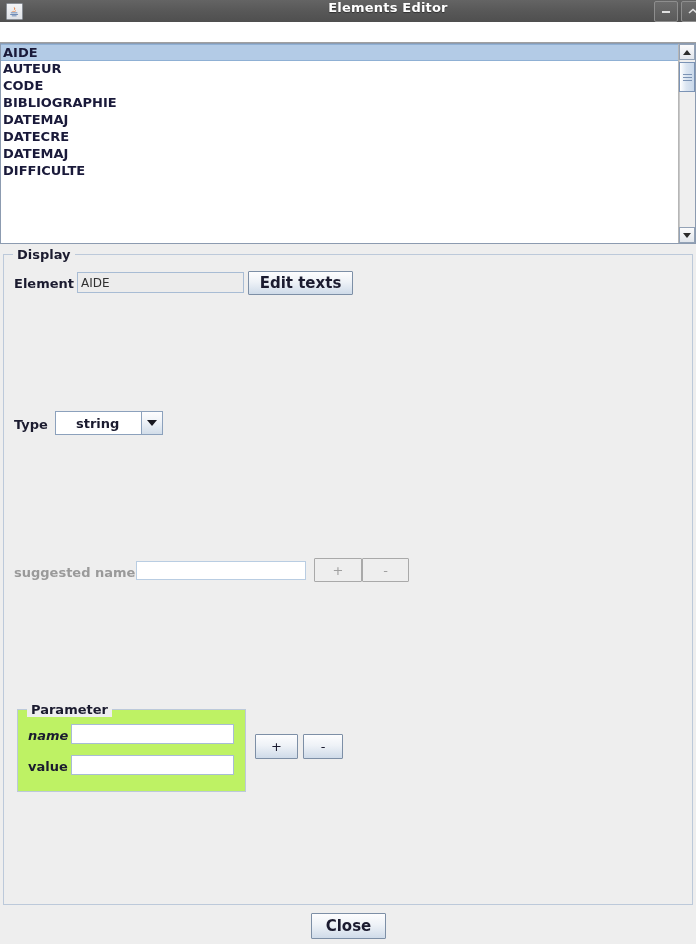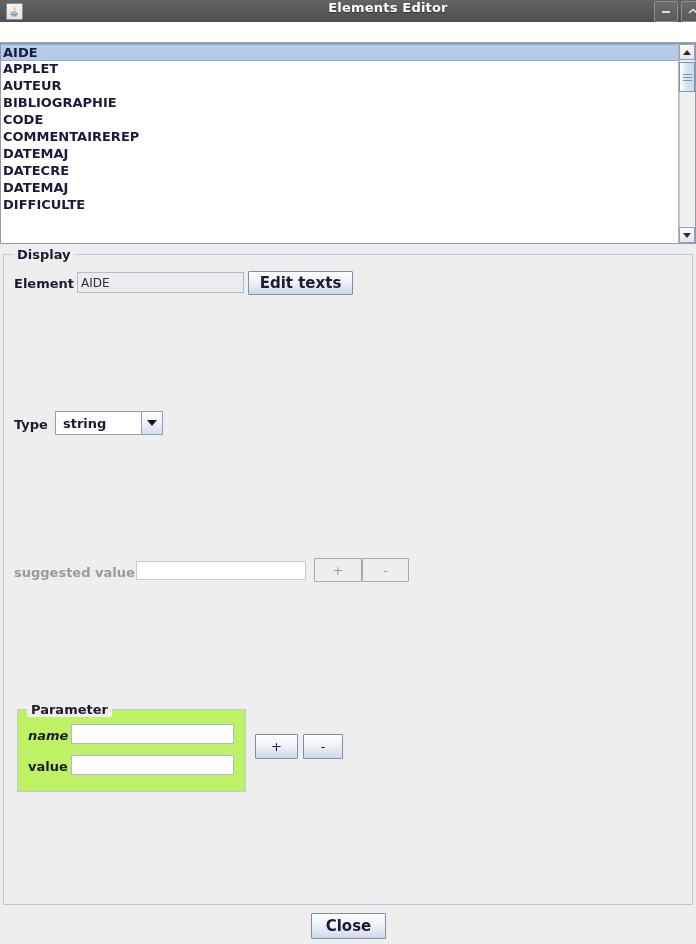--- a/index.html
+++ b/index.html
@@ -277,21 +277,21 @@
     box-sizing: border-box;
     border: 1px solid #8ca1bc;
     background: #ffffff;
     display: flex;
     align-items: stretch;
   }
   .combo-value {
     flex: 1;
     display: flex;
     align-items: center;
-    padding-left: 7px;
+    padding-left: 20px;
     font-weight: bold;
     font-size: 13px;
     color: #1b1b2f;
     background: #ffffff;
   }
   .combo-arrow {
     width: 20px;
     border-left: 1px solid #8ca1bc;
     background: linear-gradient(to bottom, #fdfdfe 0%, #eef2f7 45%, #d2dde9 100%);
     display: flex;
@@ -346,25 +346,23 @@
           </svg>
       </div>
     </div>
   </div>
 
   <div class="menustrip"></div>
 
   <div class="listpane">
     <div class="listviewport">
       <div class="listitem selected">AIDE</div>
-      <div class="listitem">APPLET</div>
       <div class="listitem">AUTEUR</div>
+      <div class="listitem">CODE</div>
       <div class="listitem">BIBLIOGRAPHIE</div>
-      <div class="listitem">CODE</div>
-      <div class="listitem">COMMENTAIREREP</div>
       <div class="listitem">DATEMAJ</div>
       <div class="listitem">DATECRE</div>
       <div class="listitem">DATEMAJ</div>
       <div class="listitem">DIFFICULTE</div>
     </div>
     <div class="vscroll">
       <div class="strack"></div>
       <div class="sbtn up">
           <span class="arrow-up"></span>
         </div>
@@ -387,21 +385,21 @@
     <div class="btn" style="left:244px; top:16px; width:105px; height:24px;">Edit texts</div>
 
     <div class="lbl" style="left:10px; top:162px;">Type</div>
     <div class="combo" style="left:51px; top:156px; width:108px; height:24px;">
       <div class="combo-value">string</div>
       <div class="combo-arrow">
           <span class="tri-down"></span>
         </div>
     </div>
 
-    <div class="lbl disabled" style="left:10px; top:310px;">suggested value</div>
+    <div class="lbl disabled" style="left:10px; top:310px;">suggested name</div>
     <input class="tfield disabled" style="left: 132px; top: 306px; width: 170px; height: 19px;" disabled="" value="">
     <div class="btn small disabled" style="left:310px; top:303px; width:48px; height:24px;">+</div>
     <div class="btn small disabled" style="left:358px; top:303px; width:47px; height:24px;">-</div>
 
     <div class="param-group">
       <div class="param-title">Parameter</div>
       <div class="lbl" style="left:10px; top:18px;font-style:italic;">name</div>
       <input class="tfield" style="left: 53px; top: 14px; width: 163px; height: 20px;" value="">
       <div class="lbl" style="left:10px; top:49px;">value</div>
       <input class="tfield" style="left: 53px; top: 45px; width: 163px; height: 20px;" value="">

